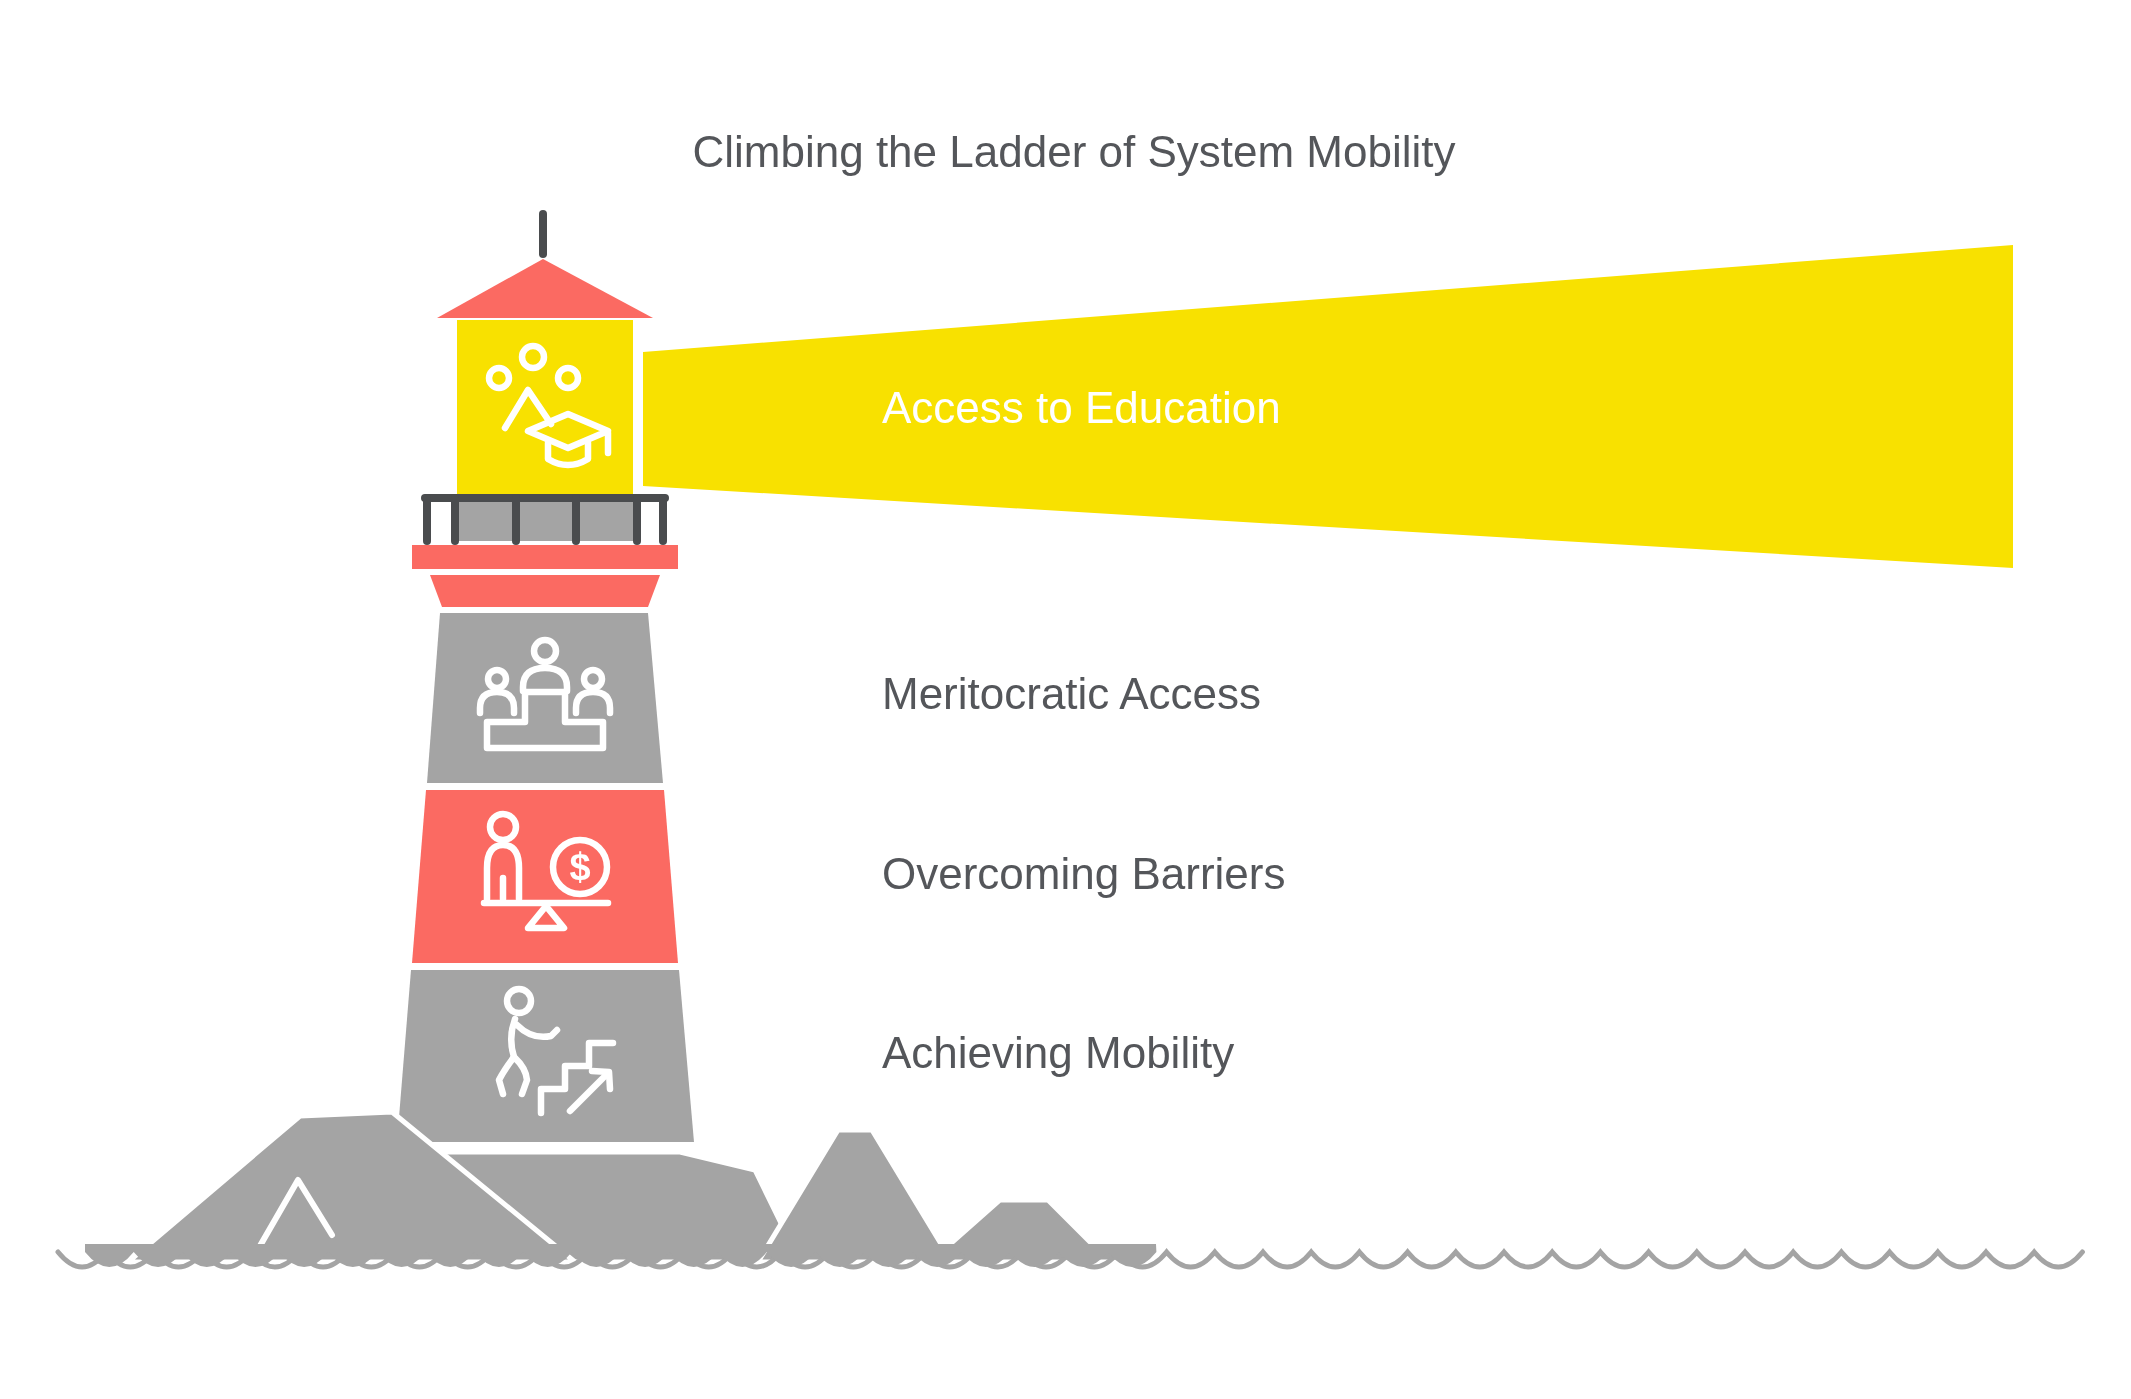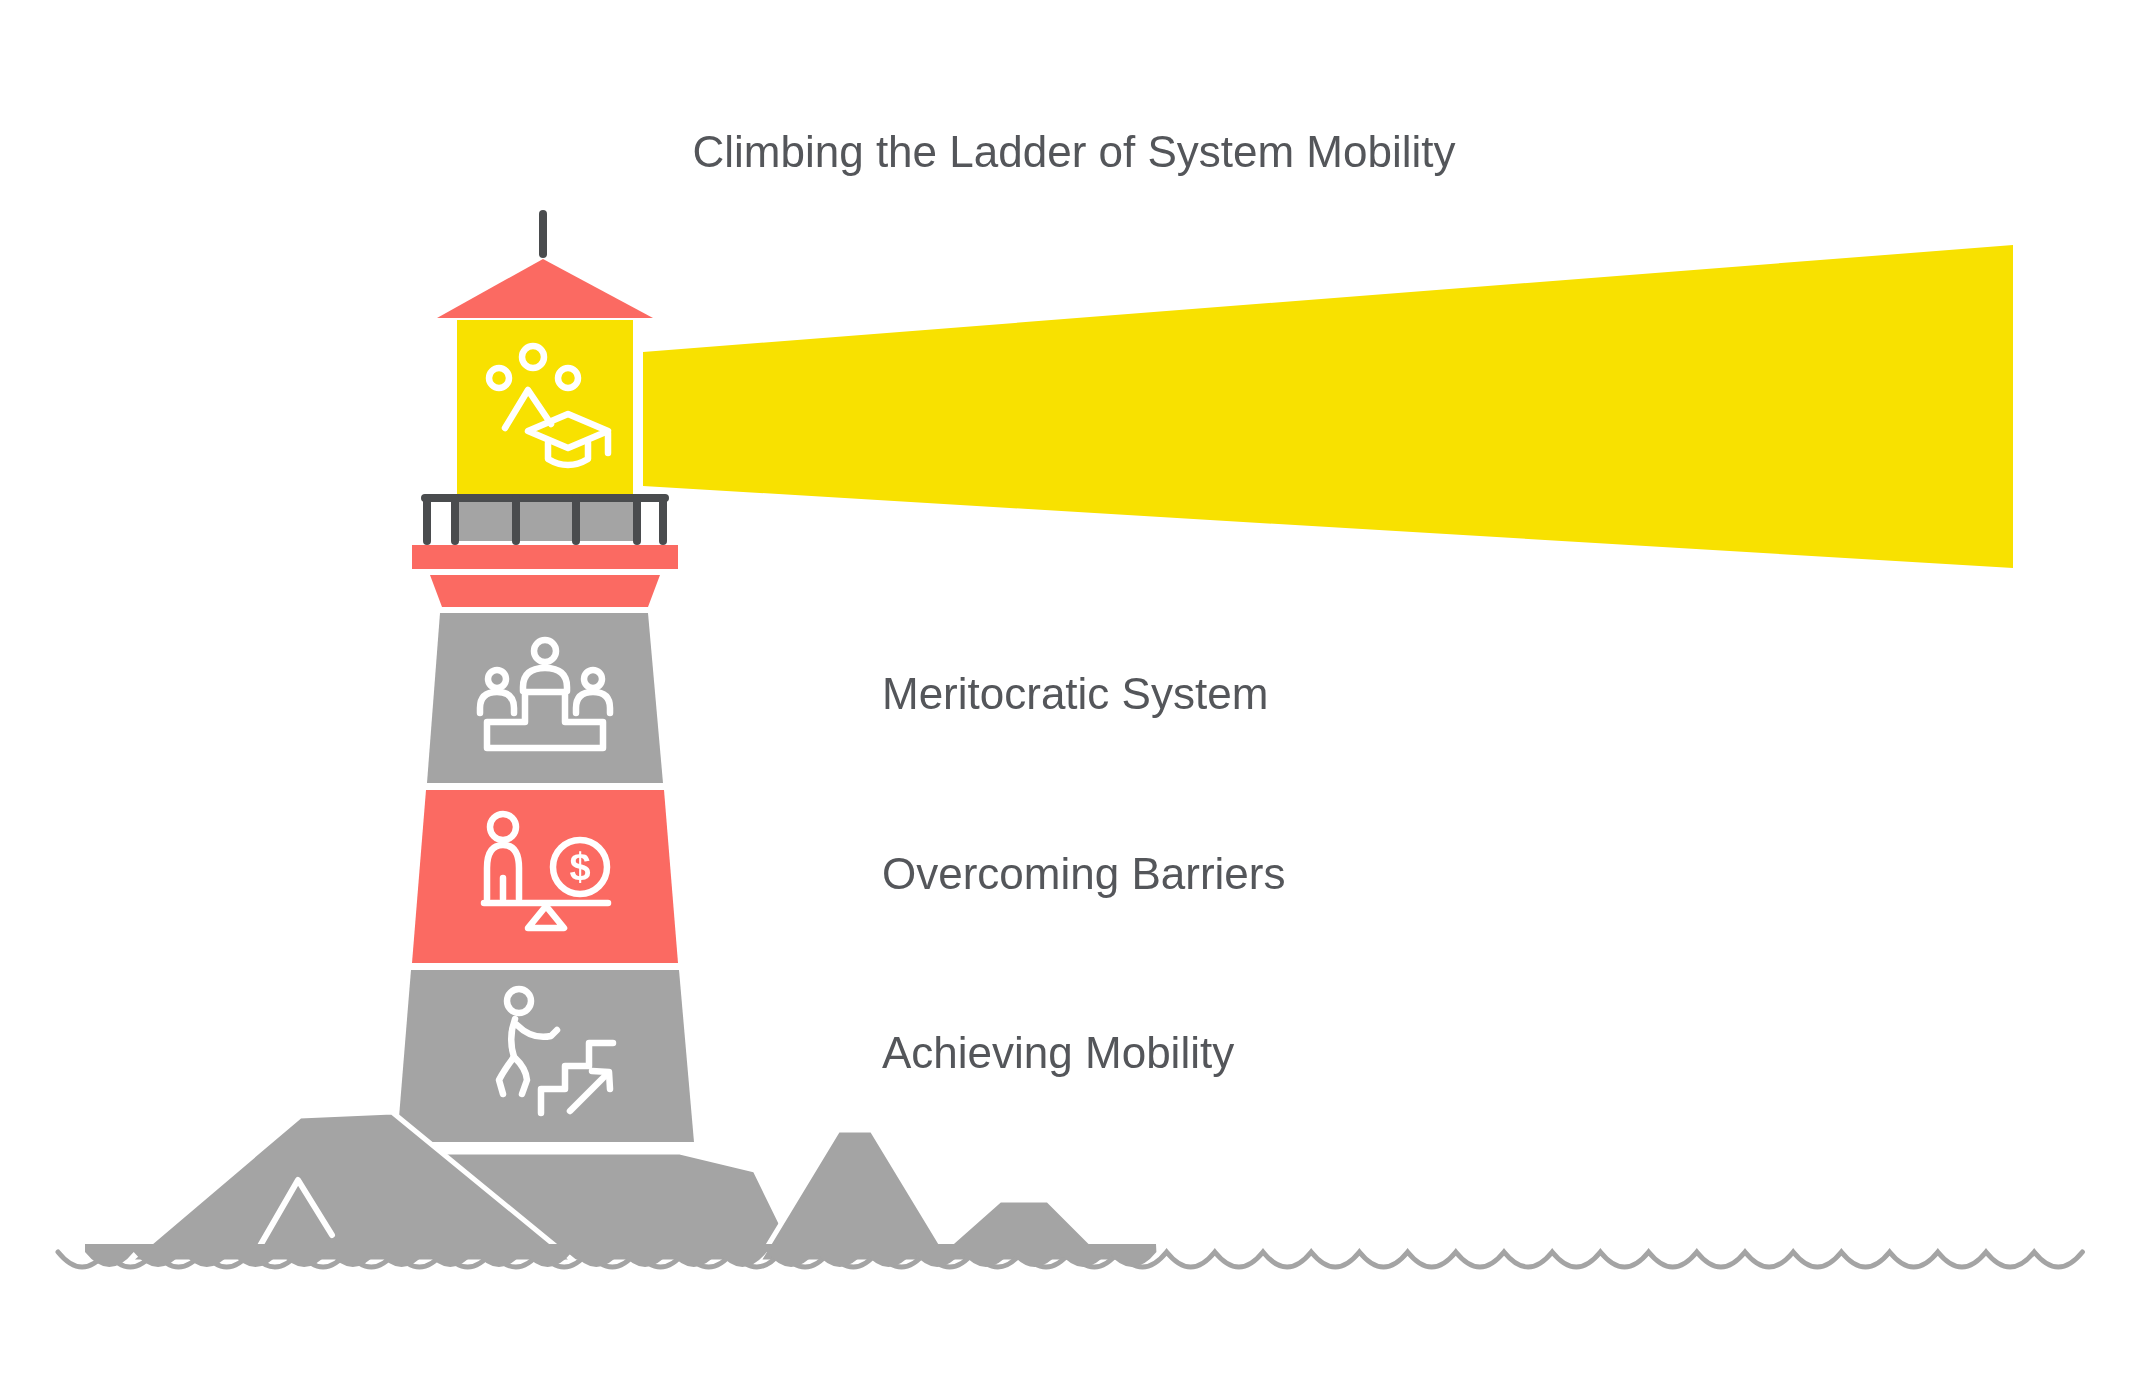--- a/index.html
+++ b/index.html
@@ -112,17 +112,18 @@
       <polygon class="rockp" points="930,1262 1000,1200 1048,1200 1090,1242 1125,1242 1158,1262"></polygon>
       <polygon class="rockp" points="128,1262 300,1116 392,1112 575,1262"></polygon>
       <path class="crack" d="M253 1258 L298 1180 L332 1235"></path>
     </g>
 
     <path class="wave-line" d="M58 1252 q24.1 30 48.2 0 q24.1 30 48.2 0 q24.1 30 48.2 0 q24.1 30 48.2 0 q24.1 30 48.2 0 q24.1 30 48.2 0 q24.1 30 48.2 0 q24.1 30 48.2 0 q24.1 30 48.2 0 q24.1 30 48.2 0 q24.1 30 48.2 0 q24.1 30 48.2 0 q24.1 30 48.2 0 q24.1 30 48.2 0 q24.1 30 48.2 0 q24.1 30 48.2 0 q24.1 30 48.2 0 q24.1 30 48.2 0 q24.1 30 48.2 0 q24.1 30 48.2 0 q24.1 30 48.2 0 q24.1 30 48.2 0 q24.1 30 48.2 0 q24.1 30 48.2 0 q24.1 30 48.2 0 q24.1 30 48.2 0 q24.1 30 48.2 0 q24.1 30 48.2 0 q24.1 30 48.2 0 q24.1 30 48.2 0 q24.1 30 48.2 0 q24.1 30 48.2 0 q24.1 30 48.2 0 q24.1 30 48.2 0 q24.1 30 48.2 0 q24.1 30 48.2 0 q24.1 30 48.2 0 q24.1 30 48.2 0 q24.1 30 48.2 0 q24.1 30 48.2 0 q24.1 30 48.2 0 q24.1 30 48.2 0"></path>
     <path class="g" d="M85 1252 q24.35 30 48.7 0 q24.35 30 48.7 0 q24.35 30 48.7 0 q24.35 30 48.7 0 q24.35 30 48.7 0 q24.35 30 48.7 0 q24.35 30 48.7 0 q24.35 30 48.7 0 q24.35 30 48.7 0 q24.35 30 48.7 0 q24.35 30 48.7 0 q24.35 30 48.7 0 q24.35 30 48.7 0 q24.35 30 48.7 0 q24.35 30 48.7 0 q24.35 30 48.7 0 q24.35 30 48.7 0 q24.35 30 48.7 0 q24.35 30 48.7 0 q24.35 30 48.7 0 q24.35 30 48.7 0 q24.35 30 48.7 0 L1156 1244 L85 1244 Z"></path>
   </svg>
 
   <div id="title" class="txt">Climbing the Ladder of System Mobility</div>
-  <div id="label-1" class="txt">Meritocratic System</div>
+  <div id="beam-label" class="txt">Access to Education</div>
+  <div id="label-1" class="txt">Meritocratic Access</div>
   <div id="label-3" class="txt">Achieving Mobility</div>
   <div id="label-2" class="txt">Overcoming Barriers</div>
 
 </div>
 
 </body></html>

